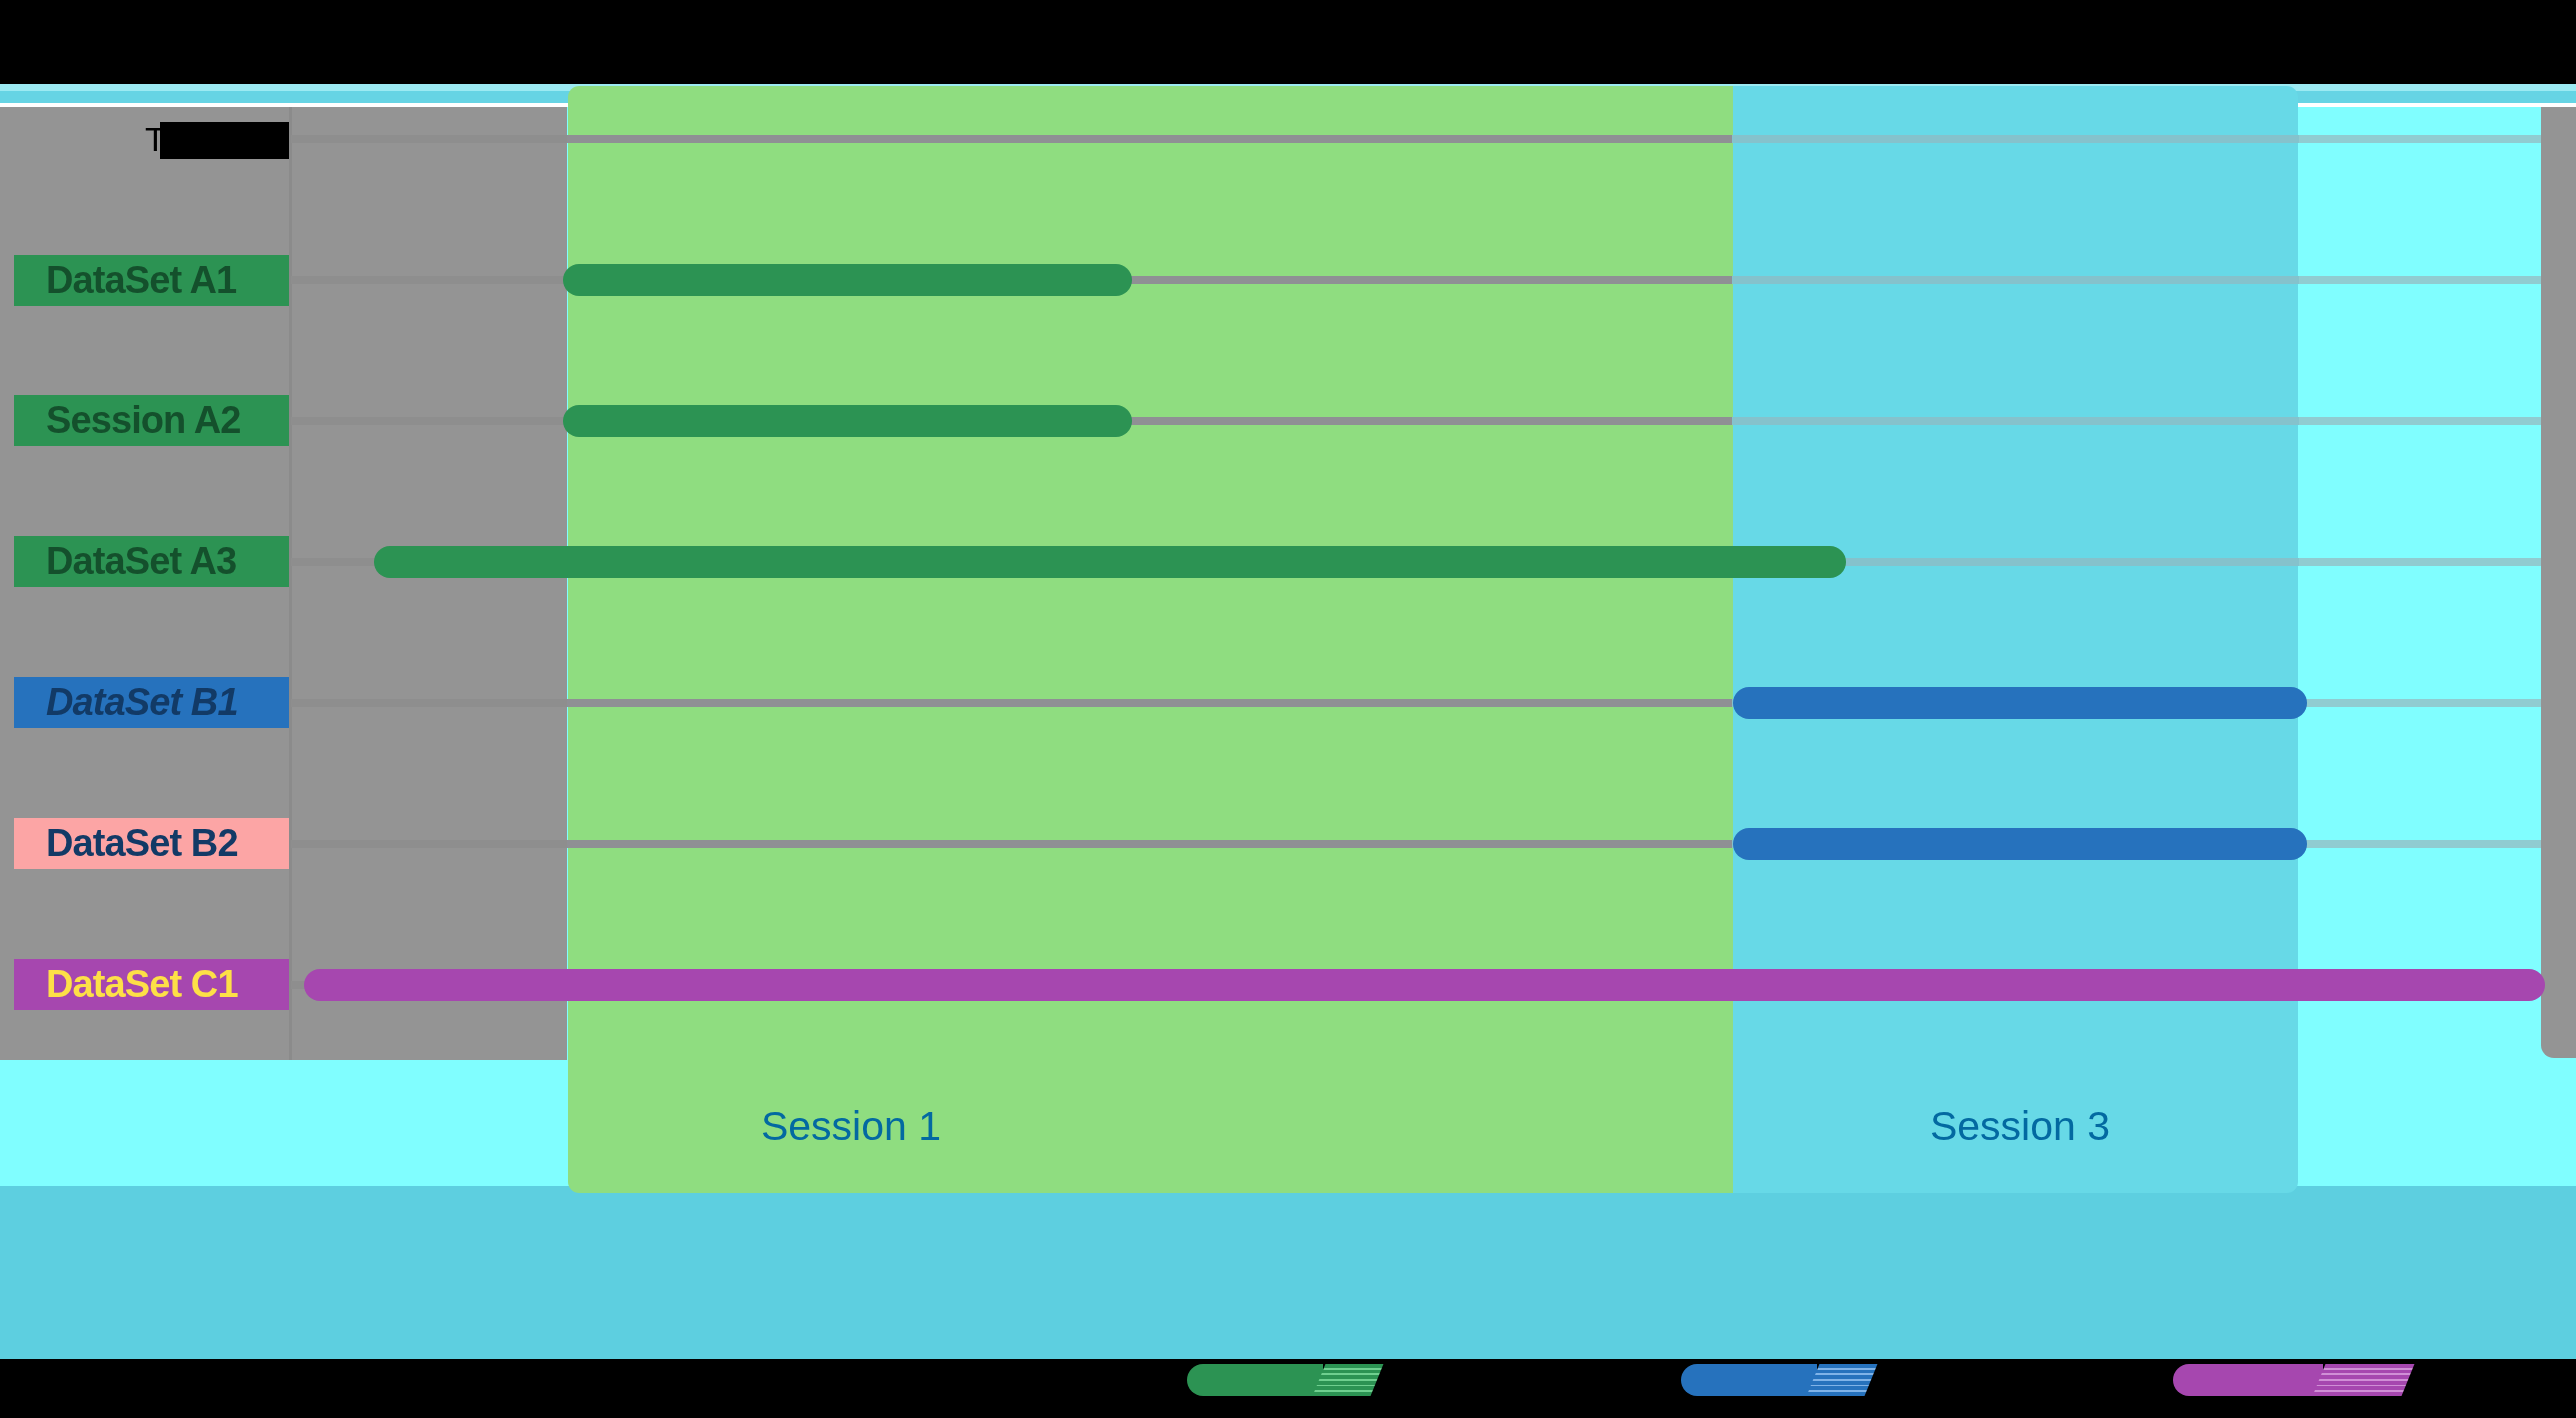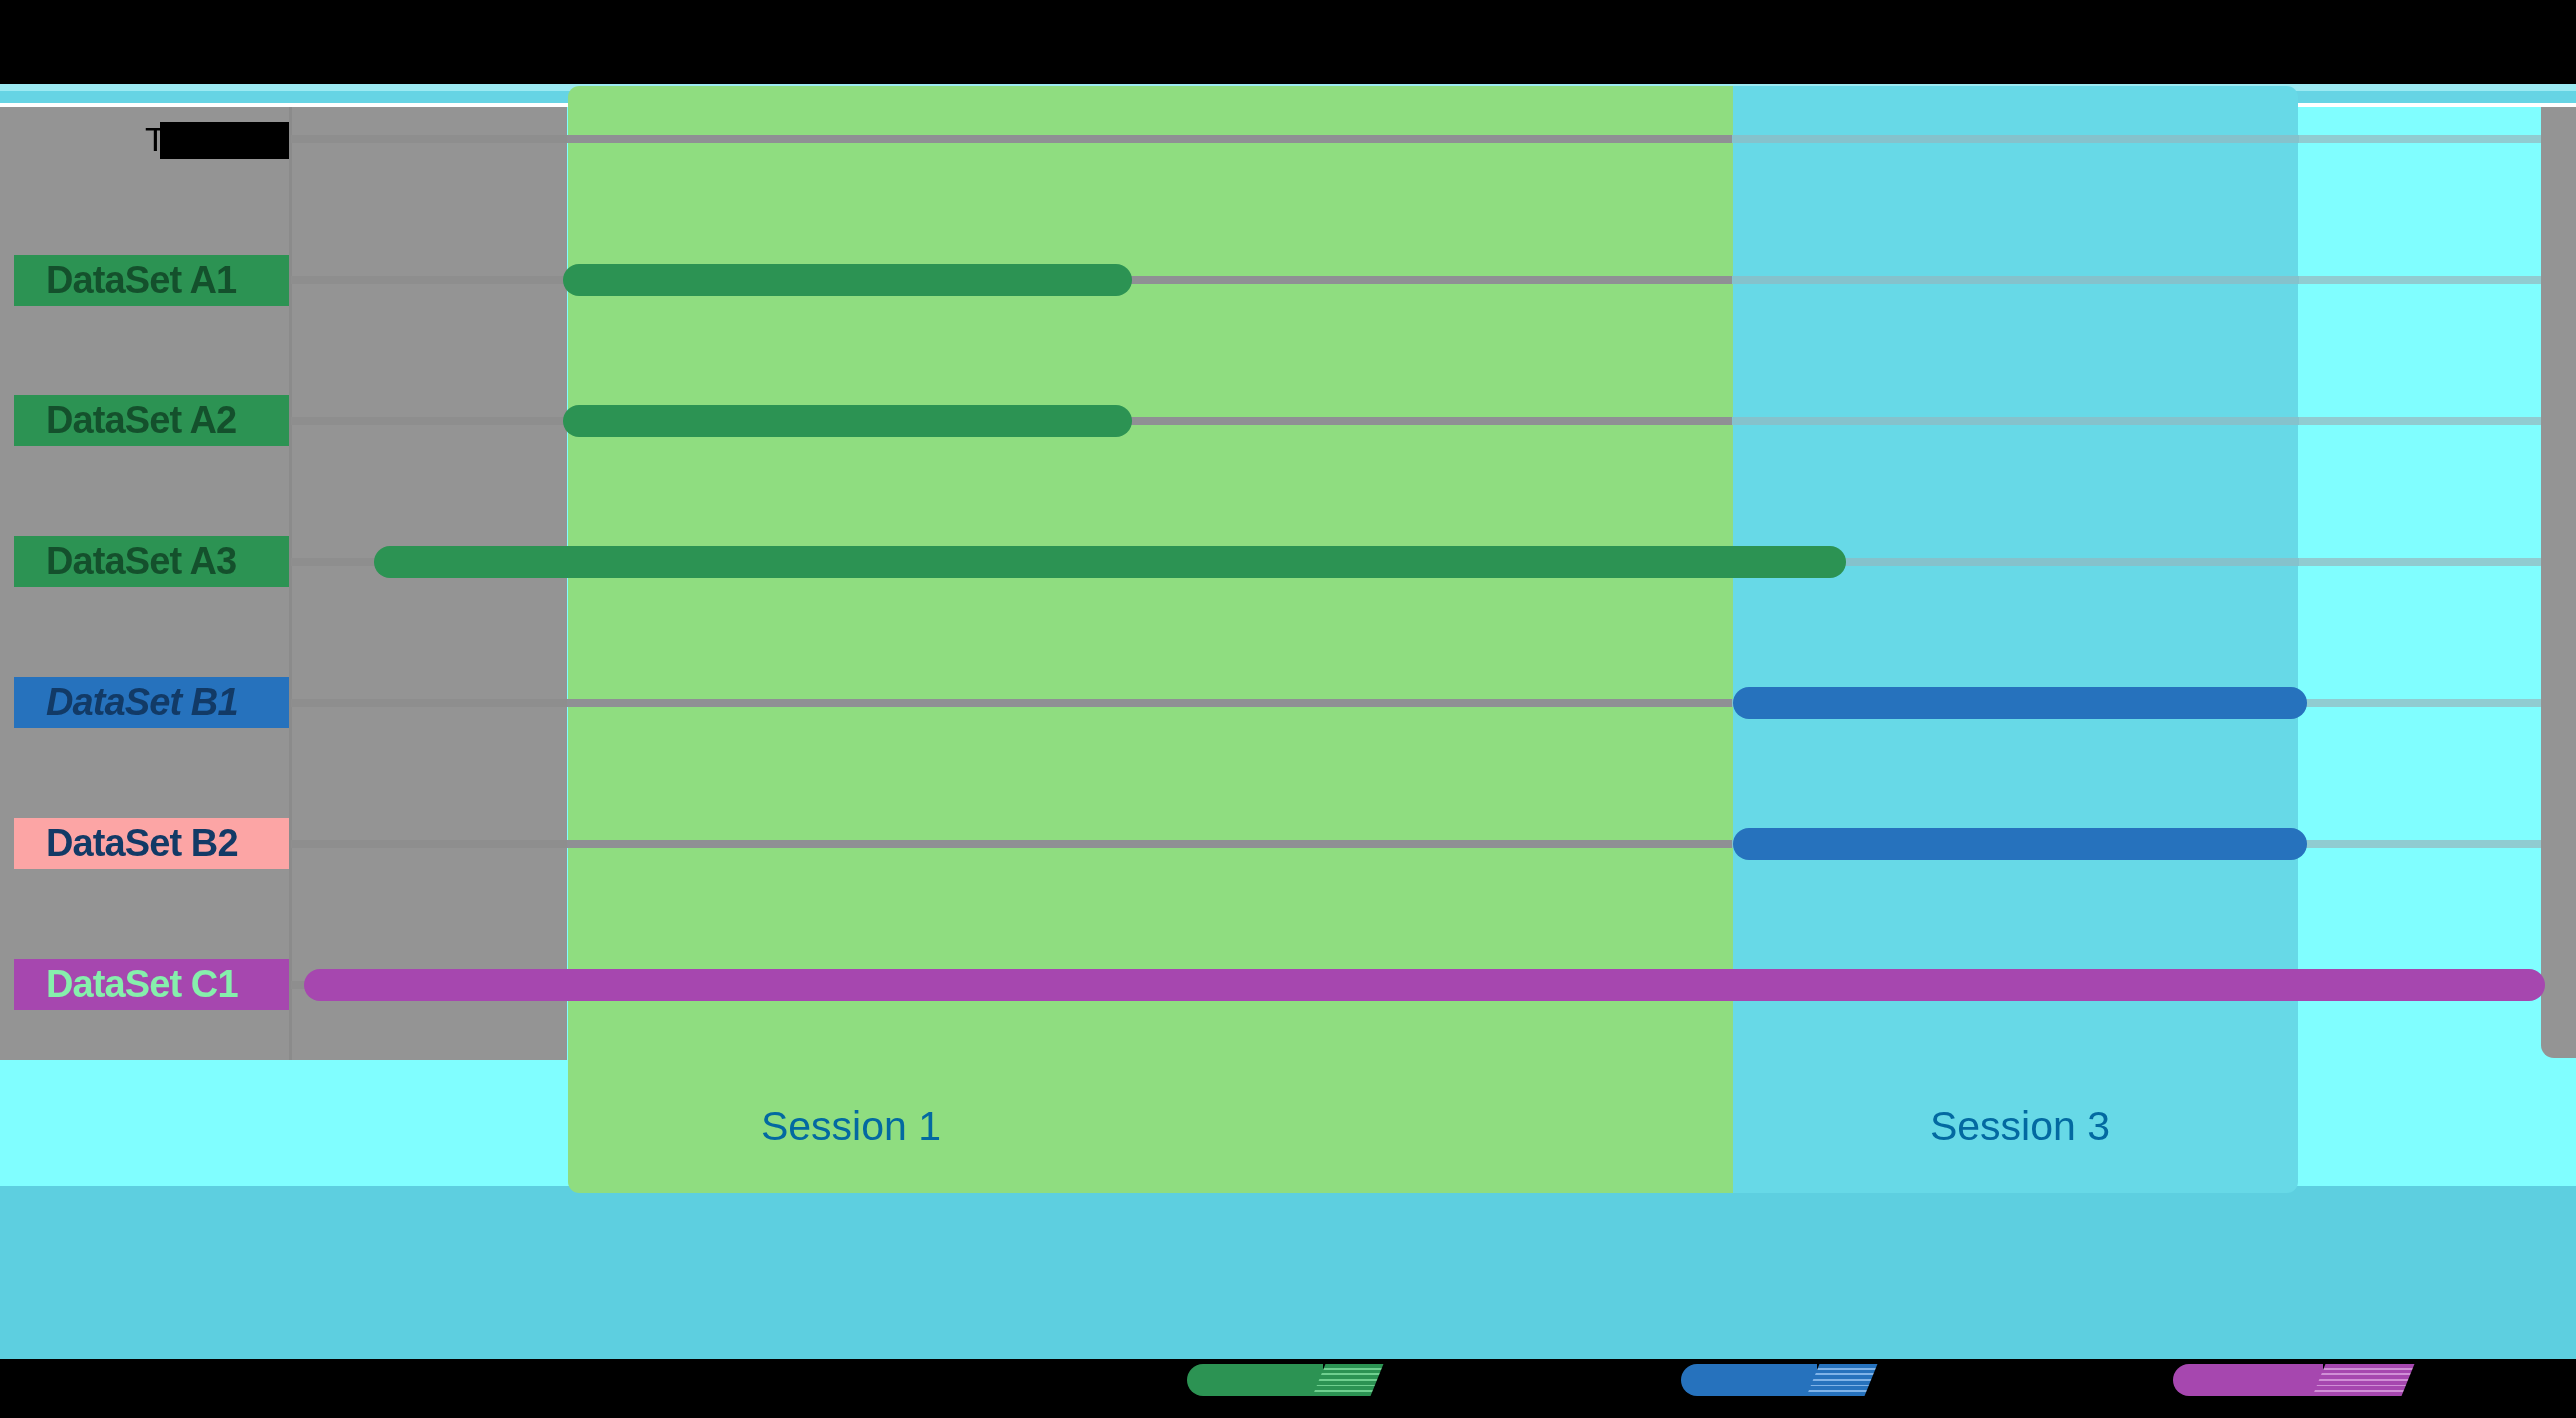--- a/index.html
+++ b/index.html
@@ -67,25 +67,25 @@
       <div class="gridline" style="top: 699px;"></div>
       <div class="gridline" style="top: 840px;"></div>
       <div class="gridline" style="top: 981px;"></div>
     </div>
 
   <div class="task-title">Task</div>
   <div class="task-blackbox"></div>
 
   <div id="rowlabels">
       <div class="rowlabel" style="top: 255px; background: rgb(44, 147, 83); color: rgb(20, 80, 44);">DataSet A1</div>
-      <div class="rowlabel" style="top: 395px; background: rgb(44, 147, 83); color: rgb(20, 80, 44);">DataSet A2</div>
+      <div class="rowlabel" style="top: 395px; background: rgb(44, 147, 83); color: rgb(20, 80, 44);">Session A2</div>
       <div class="rowlabel" style="top: 536px; background: rgb(44, 147, 83); color: rgb(20, 80, 44);">DataSet A3</div>
       <div class="rowlabel" style="top: 677px; background: rgb(38, 114, 189); color: rgb(18, 58, 102); font-style: italic;">DataSet B1</div>
       <div class="rowlabel" style="top: 818px; background: #fca5a5; color: rgb(18, 58, 102);">DataSet B2</div>
-      <div class="rowlabel" style="top: 959px; background: rgb(166, 71, 175); color: #86efac;">DataSet C1</div>
+      <div class="rowlabel" style="top: 959px; background: rgb(166, 71, 175); color: #fde047;">DataSet C1</div>
     </div>
   <div id="bars">
       <div class="bar" style="top: 264px; left: 563px; width: 569px; background: rgb(44, 147, 83);"></div>
       <div class="bar" style="top: 405px; left: 563px; width: 569px; background: rgb(44, 147, 83);"></div>
       <div class="bar" style="top: 546px; left: 374px; width: 1472px; background: rgb(44, 147, 83);"></div>
       <div class="bar" style="top: 687px; left: 1733px; width: 574px; background: rgb(38, 114, 189);"></div>
       <div class="bar" style="top: 828px; left: 1733px; width: 574px; background: rgb(38, 114, 189);"></div>
       <div class="bar" style="top: 969px; left: 304px; width: 2241px; background: rgb(166, 71, 175);"></div>
     </div>
 

